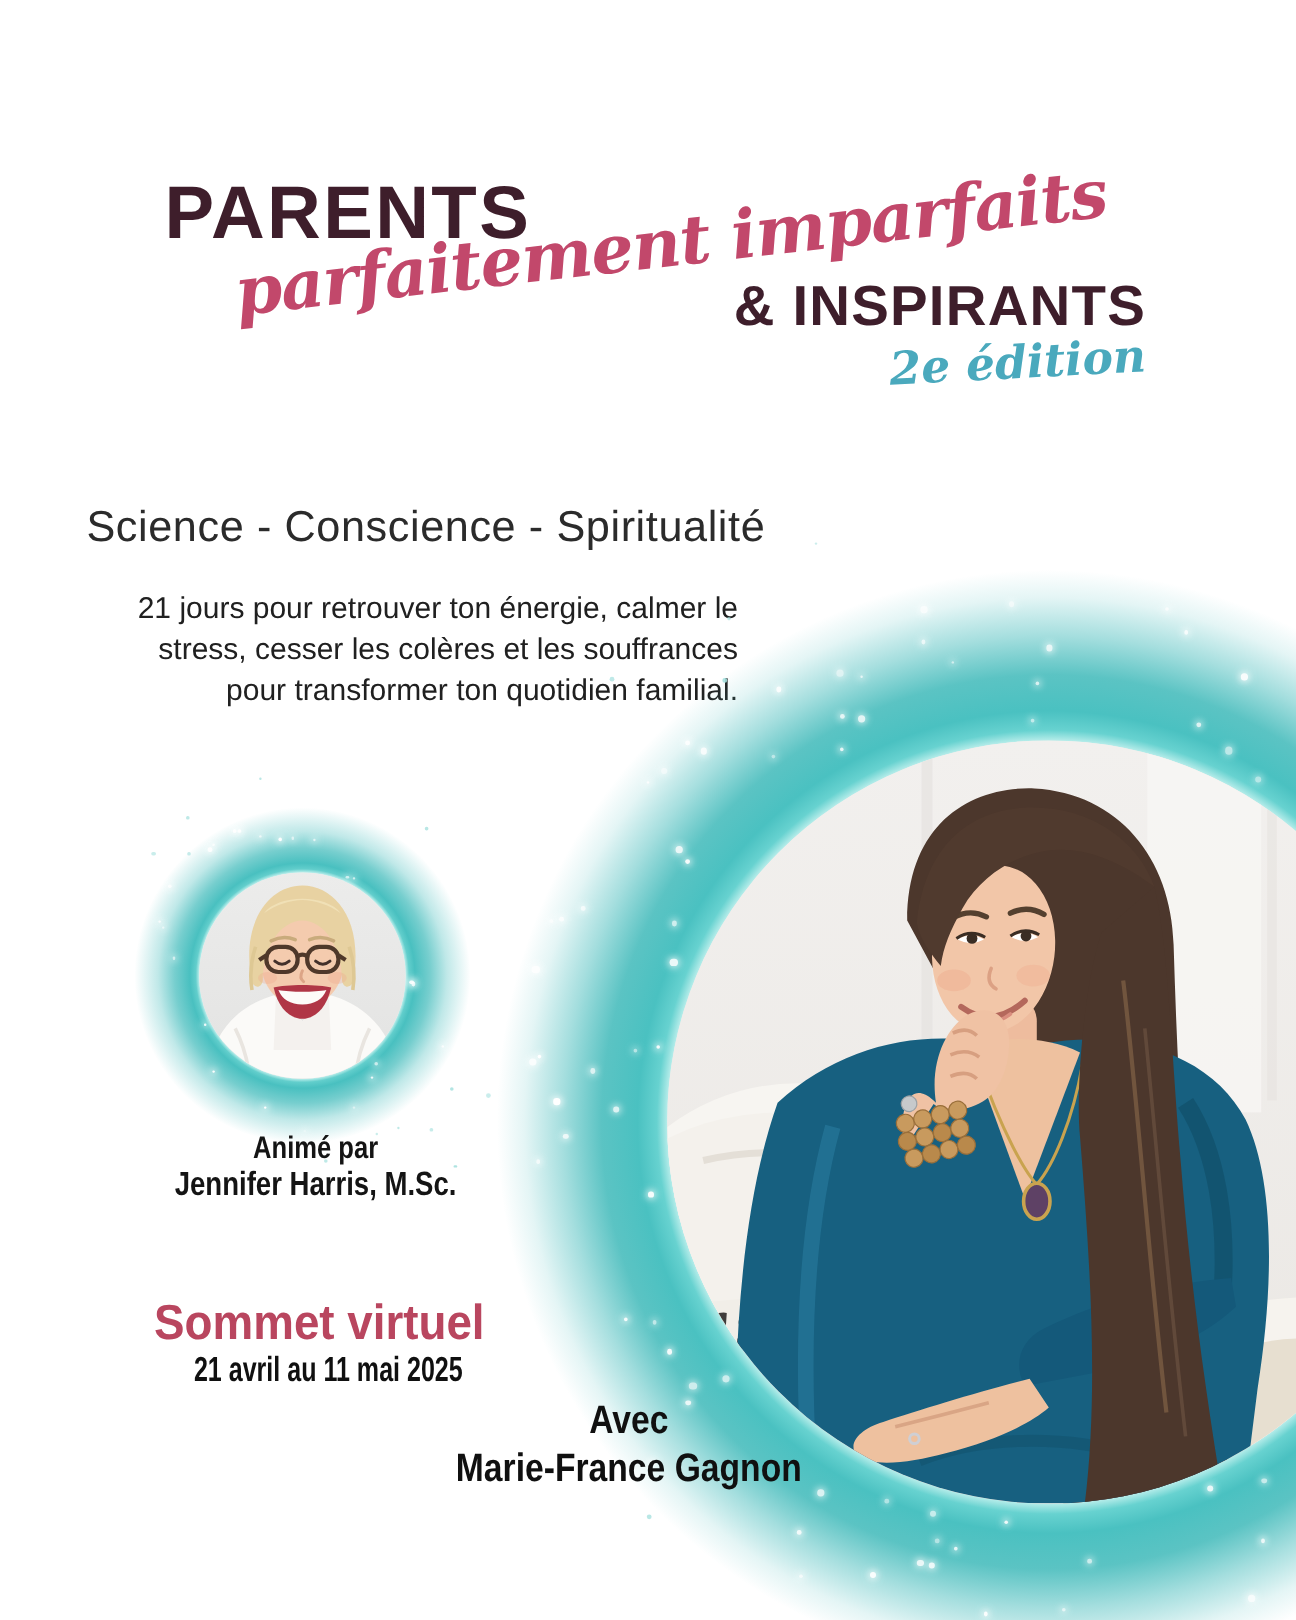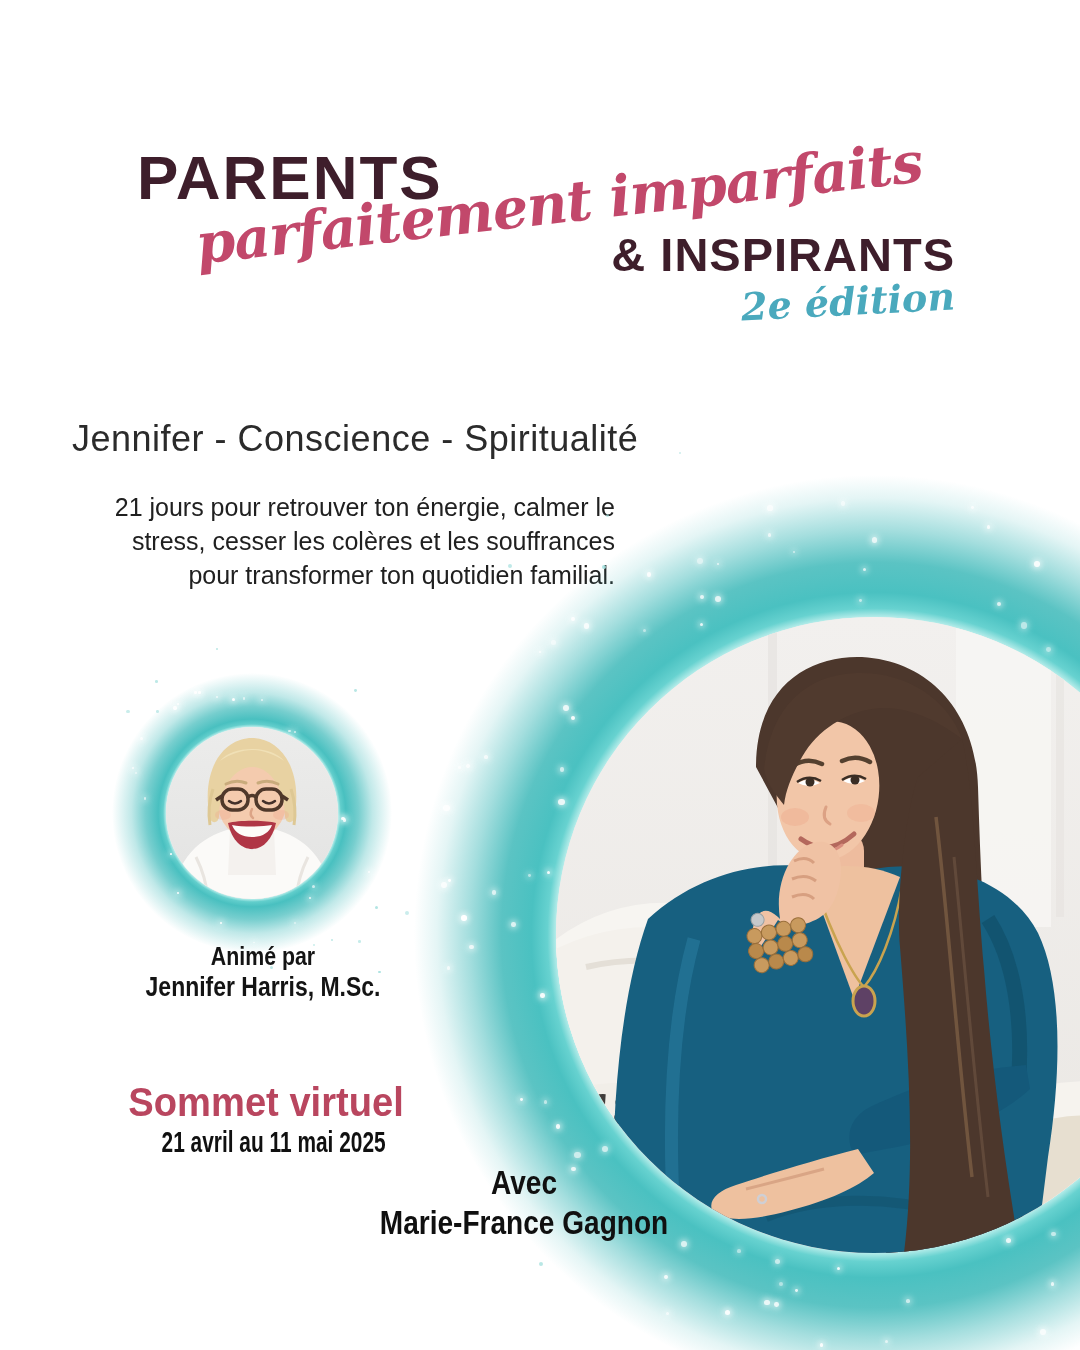--- a/index.html
+++ b/index.html
@@ -87,21 +87,21 @@
 </head>
 <body>
 
 <div id="stage">
 
   <div class="title-line1">PARENTS</div>
   <div class="title-script">parfaitement imparfaits</div>
   <div class="title-line2">&amp; INSPIRANTS</div>
   <div class="title-edition">2e édition</div>
 
-  <div class="subtitle">Jennifer - Conscience - Spiritualité</div>
+  <div class="subtitle">Science - Conscience - Spiritualité</div>
   <div class="description">21 jours pour retrouver ton énergie, calmer le stress, cesser les colères et les souffrances pour transformer ton quotidien familial.</div>
 
   <div class="glow" id="big-glow">
       <div class="dot" style="left: 149.009px; top: 229.963px; width: 5.90986px; height: 5.90986px; background: rgb(255, 255, 255); opacity: 0.85; box-shadow: rgba(255, 255, 255, 0.85) 0px 0px 6px 1.5px;"></div>
       <div class="dot" style="left: 636.687px; top: 807.487px; width: 3.59291px; height: 3.59291px; background: rgb(255, 255, 255); opacity: 0.83; box-shadow: rgba(255, 255, 255, 0.85) 0px 0px 6px 1.5px;"></div>
       <div class="dot" style="left: 448.569px; top: 93.0324px; width: 3.28902px; height: 3.28902px; background: rgb(255, 255, 255); opacity: 0.78; box-shadow: rgba(255, 255, 255, 0.85) 0px 0px 6px 1.5px;"></div>
       <div class="dot" style="left: 302.642px; top: 87.7499px; width: 2.51537px; height: 2.51537px; background: rgb(255, 255, 255); opacity: 0.76; box-shadow: rgba(255, 255, 255, 0.85) 0px 0px 6px 1.5px;"></div>
       <div class="dot" style="left: 631.918px; top: 172.394px; width: 4.8693px; height: 4.8693px; background: rgb(255, 255, 255); opacity: 0.56; box-shadow: rgba(255, 255, 255, 0.85) 0px 0px 6px 1.5px;"></div>
       <div class="dot" style="left: 422.699px; top: 792.014px; width: 3.24276px; height: 3.24276px; background: rgb(255, 255, 255); opacity: 0.9; box-shadow: rgba(255, 255, 255, 0.85) 0px 0px 6px 1.5px;"></div>
       <div class="dot" style="left: 133.095px; top: 395.637px; width: 3.19202px; height: 3.19202px; background: rgb(255, 255, 255); opacity: 0.93; box-shadow: rgba(255, 255, 255, 0.85) 0px 0px 6px 1.5px;"></div>

